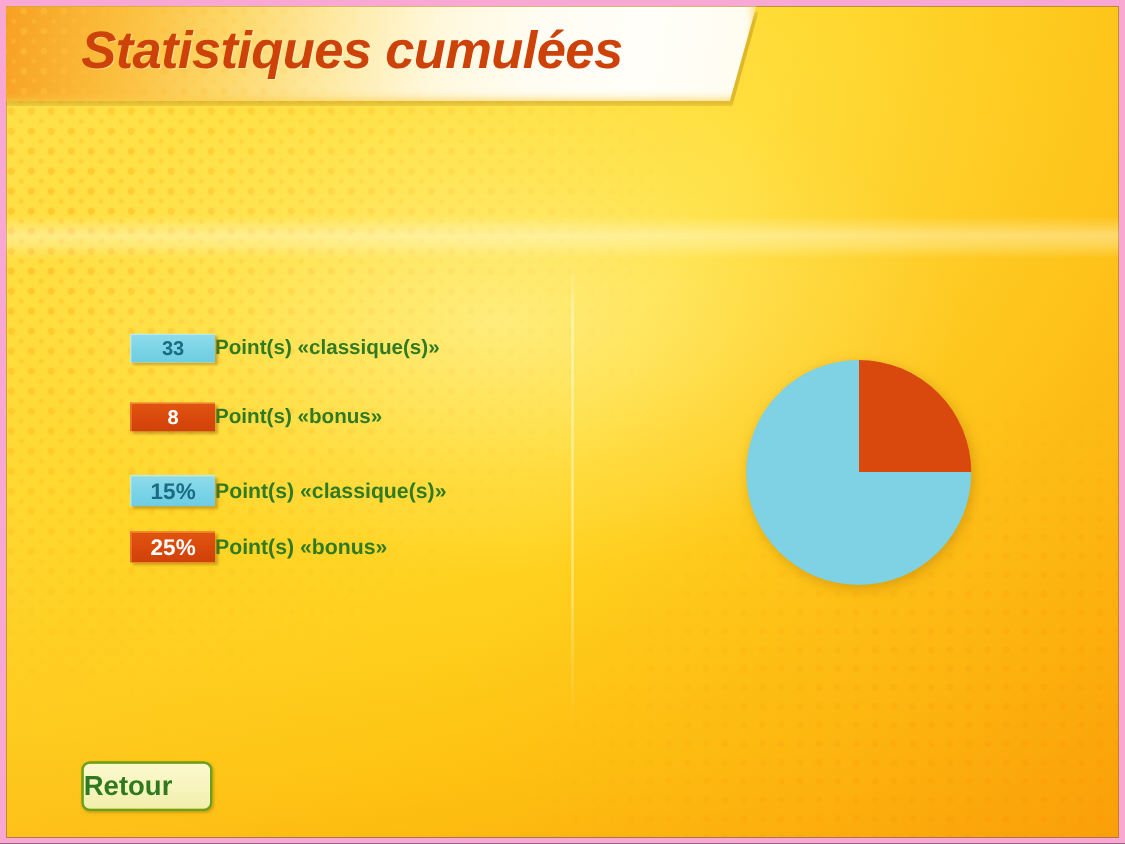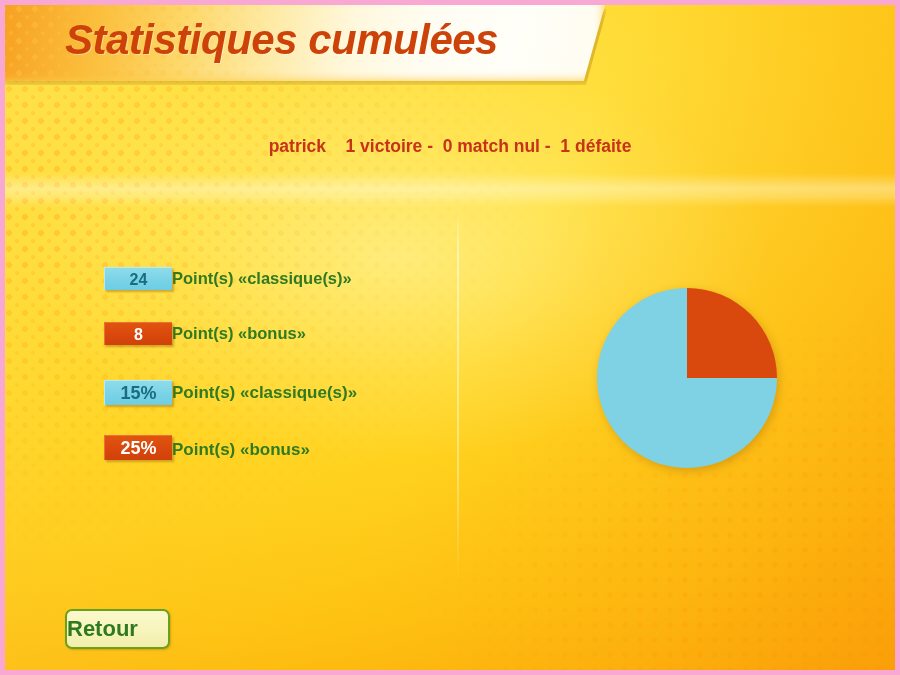--- a/index.html
+++ b/index.html
@@ -177,21 +177,21 @@
   }
   .legend-row {
     position: absolute;
     left: 0;
     display: flex;
     align-items: center;
   }
   .legend-row.r0 { top: 0px; }
   .legend-row.r1 { top: 55px; }
   .legend-row.r2 { top: 113px; }
-  .legend-row.r3 { top: 168px; align-items: flex-end; }
+  .legend-row.r3 { top: 158px; }
 
   .chip {
     width: 68px;
     height: 23px;
     line-height: 23px;
     text-align: center;
     font-size: 16px;
     font-weight: bold;
     box-sizing: border-box;
     box-shadow: 2px 2px 2px rgba(150,100,10,0.45);
@@ -287,26 +287,25 @@
 
   <div class="banner-wrap">
     <div class="banner-shadow"></div>
     <div class="banner">
       <div class="banner-dots"></div>
     </div>
     <div class="banner-inner-edge"></div>
     <div class="title" style="color: rgb(204, 66, 8);">Statistiques cumulées</div>
   </div>
 
-  <div class="subtitle" style="color: rgb(200, 50, 26);">patrick    1 victoire -  0 match nul -  1 défaite</div>
 
   <div class="legend">
 
     <div class="legend-row r0">
-      <div class="chip blue">24</div>
+      <div class="chip blue">33</div>
       <div class="legend-label" style="color: rgb(47, 122, 34);">Point(s) «classique(s)»</div>
     </div>
 
     <div class="legend-row r1">
       <div class="chip red">8</div>
       <div class="legend-label" style="color: rgb(47, 122, 34);">Point(s) «bonus»</div>
     </div>
 
     <div class="legend-row r2">
       <div class="chip blue tall">15%</div>

